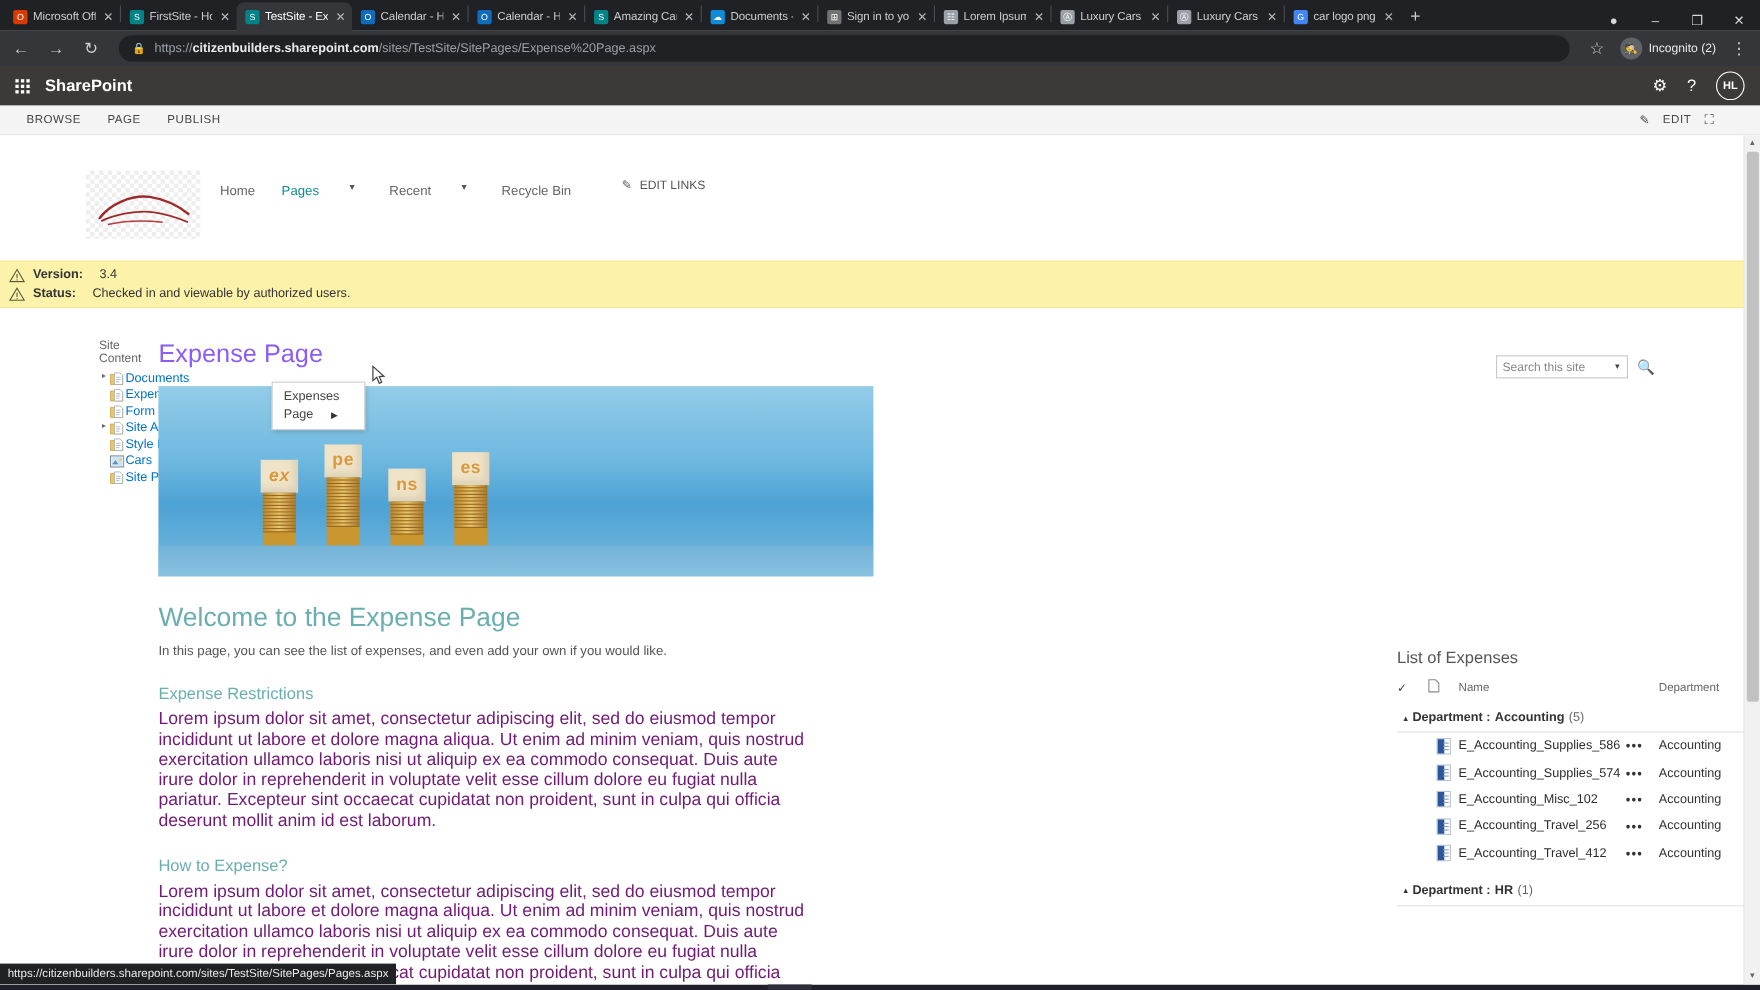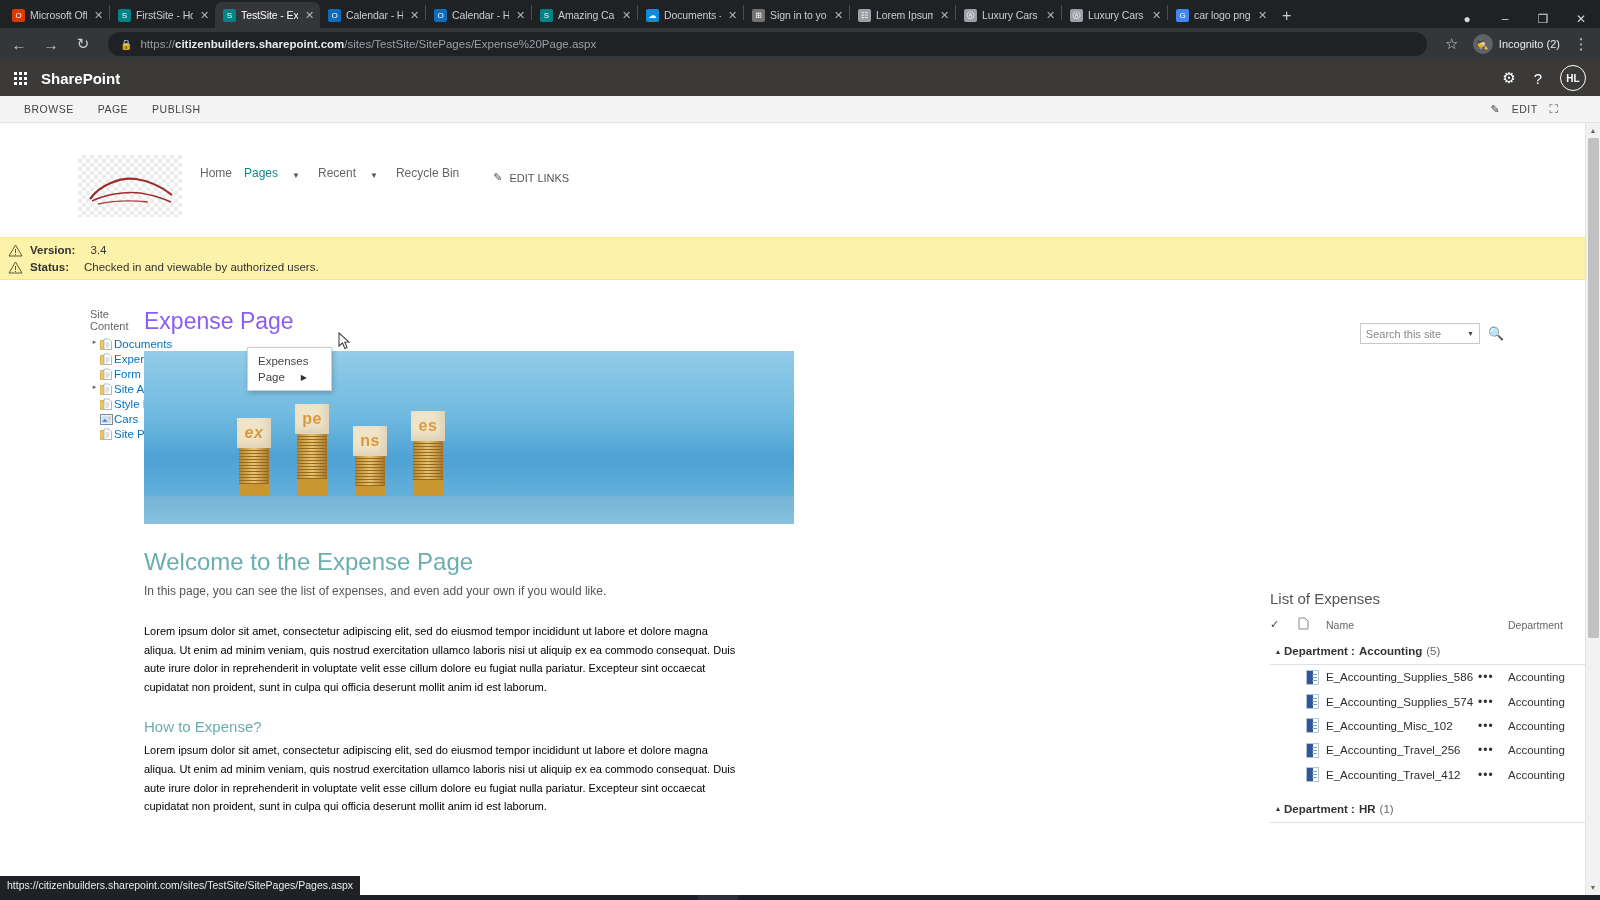--- a/index.html
+++ b/index.html
@@ -94,21 +94,21 @@
     width: 104px; height: 62px; flex-shrink: 0; position: relative;
     background-image:
       linear-gradient(45deg,#ececec 25%,transparent 25%),
       linear-gradient(-45deg,#ececec 25%,transparent 25%),
       linear-gradient(45deg,transparent 75%,#ececec 75%),
       linear-gradient(-45deg,transparent 75%,#ececec 75%);
     background-size: 8px 8px;
     background-position: 0 0, 0 4px, 4px -4px, -4px 0;
   }
   .site-title { font-size: 28px; color: #444; font-weight: 300; line-height: 1.1; }
-  .nav-row { display: flex; align-items: flex-end; gap: 0; margin-top: 7px; }
+  .nav-row { display: flex; align-items: flex-start; gap: 12px; margin-top: 7px; }
   .nav-item {
     font-size: 12px; color: #666; padding: 4px 12px 4px 0; position: relative;
     white-space: nowrap;
   }
   .nav-item.sel { color: #0f8b8d; }
   .nav-caret {
     font-size: 8px; color: #555; padding: 4px 18px 4px 2px; position: relative;
   }
   .nav-edit { font-size: 11px; color: #555; display: flex; align-items: center; gap: 7px; margin-left: 22px; }
 
@@ -180,21 +180,21 @@
     border-bottom: 1px solid #96691f;
   }
   .hero-reflect {
     position: absolute; bottom: 0; left: 0; right: 0; height: 28px;
     background: linear-gradient(180deg,rgba(120,180,215,.85),rgba(150,200,225,.6));
   }
 
   .welcome-h { font-size: 24px; color: #6aaeb0; font-weight: 300; margin: 24px 0 8px; }
   .lead { font-size: 12px; color: #555; margin-bottom: 24px; }
   .sec-h { font-size: 15px; color: #6aaeb0; font-weight: 400; margin-bottom: 6px; }
-  .para { font-size: 11px; color: #000000; line-height: 18.6px; width: 592px; }
+  .para { font-size: 16px; color: #701a75; line-height: 18.6px; width: 592px; }
   .sec-block { margin-bottom: 22px; }
 
   
   .exp-panel { width: 330px; flex-shrink: 0; margin-left: 26px; padding-top: 282px; }
   .exp-title { font-size: 15px; color: #555; font-weight: 400; margin-bottom: 10px; }
   .exp-head {
     display: flex; align-items: center; font-size: 10.5px; color: #666;
     padding-bottom: 7px;
   }
   .exp-head .c-chk { width: 28px; text-align: left; font-size: 11px; color: #444; }
@@ -630,20 +630,21 @@
                 <i></i>
               </div>
           </div>
           <div class="hero-reflect"></div>
         </div>
 
         <div class="welcome-h">Welcome to the Expense Page</div>
         <div class="lead">In this page, you can see the list of expenses, and even add your own if you would like.</div>
 
         <div class="sec-block">
+          <div class="sec-h">Expense Restrictions</div>
           <div class="para">Lorem ipsum dolor sit amet, consectetur adipiscing elit, sed do eiusmod tempor incididunt ut labore et dolore magna aliqua. Ut enim ad minim veniam, quis nostrud exercitation ullamco laboris nisi ut aliquip ex ea commodo consequat. Duis aute irure dolor in reprehenderit in voluptate velit esse cillum dolore eu fugiat nulla pariatur. Excepteur sint occaecat cupidatat non proident, sunt in culpa qui officia deserunt mollit anim id est laborum.</div>
         </div>
 
         <div class="sec-block">
           <div class="sec-h">How to Expense?</div>
           <div class="para">Lorem ipsum dolor sit amet, consectetur adipiscing elit, sed do eiusmod tempor incididunt ut labore et dolore magna aliqua. Ut enim ad minim veniam, quis nostrud exercitation ullamco laboris nisi ut aliquip ex ea commodo consequat. Duis aute irure dolor in reprehenderit in voluptate velit esse cillum dolore eu fugiat nulla pariatur. Excepteur sint occaecat cupidatat non proident, sunt in culpa qui officia deserunt mollit anim id est laborum.</div>
         </div>
       </div>
 
       <div class="exp-panel">

